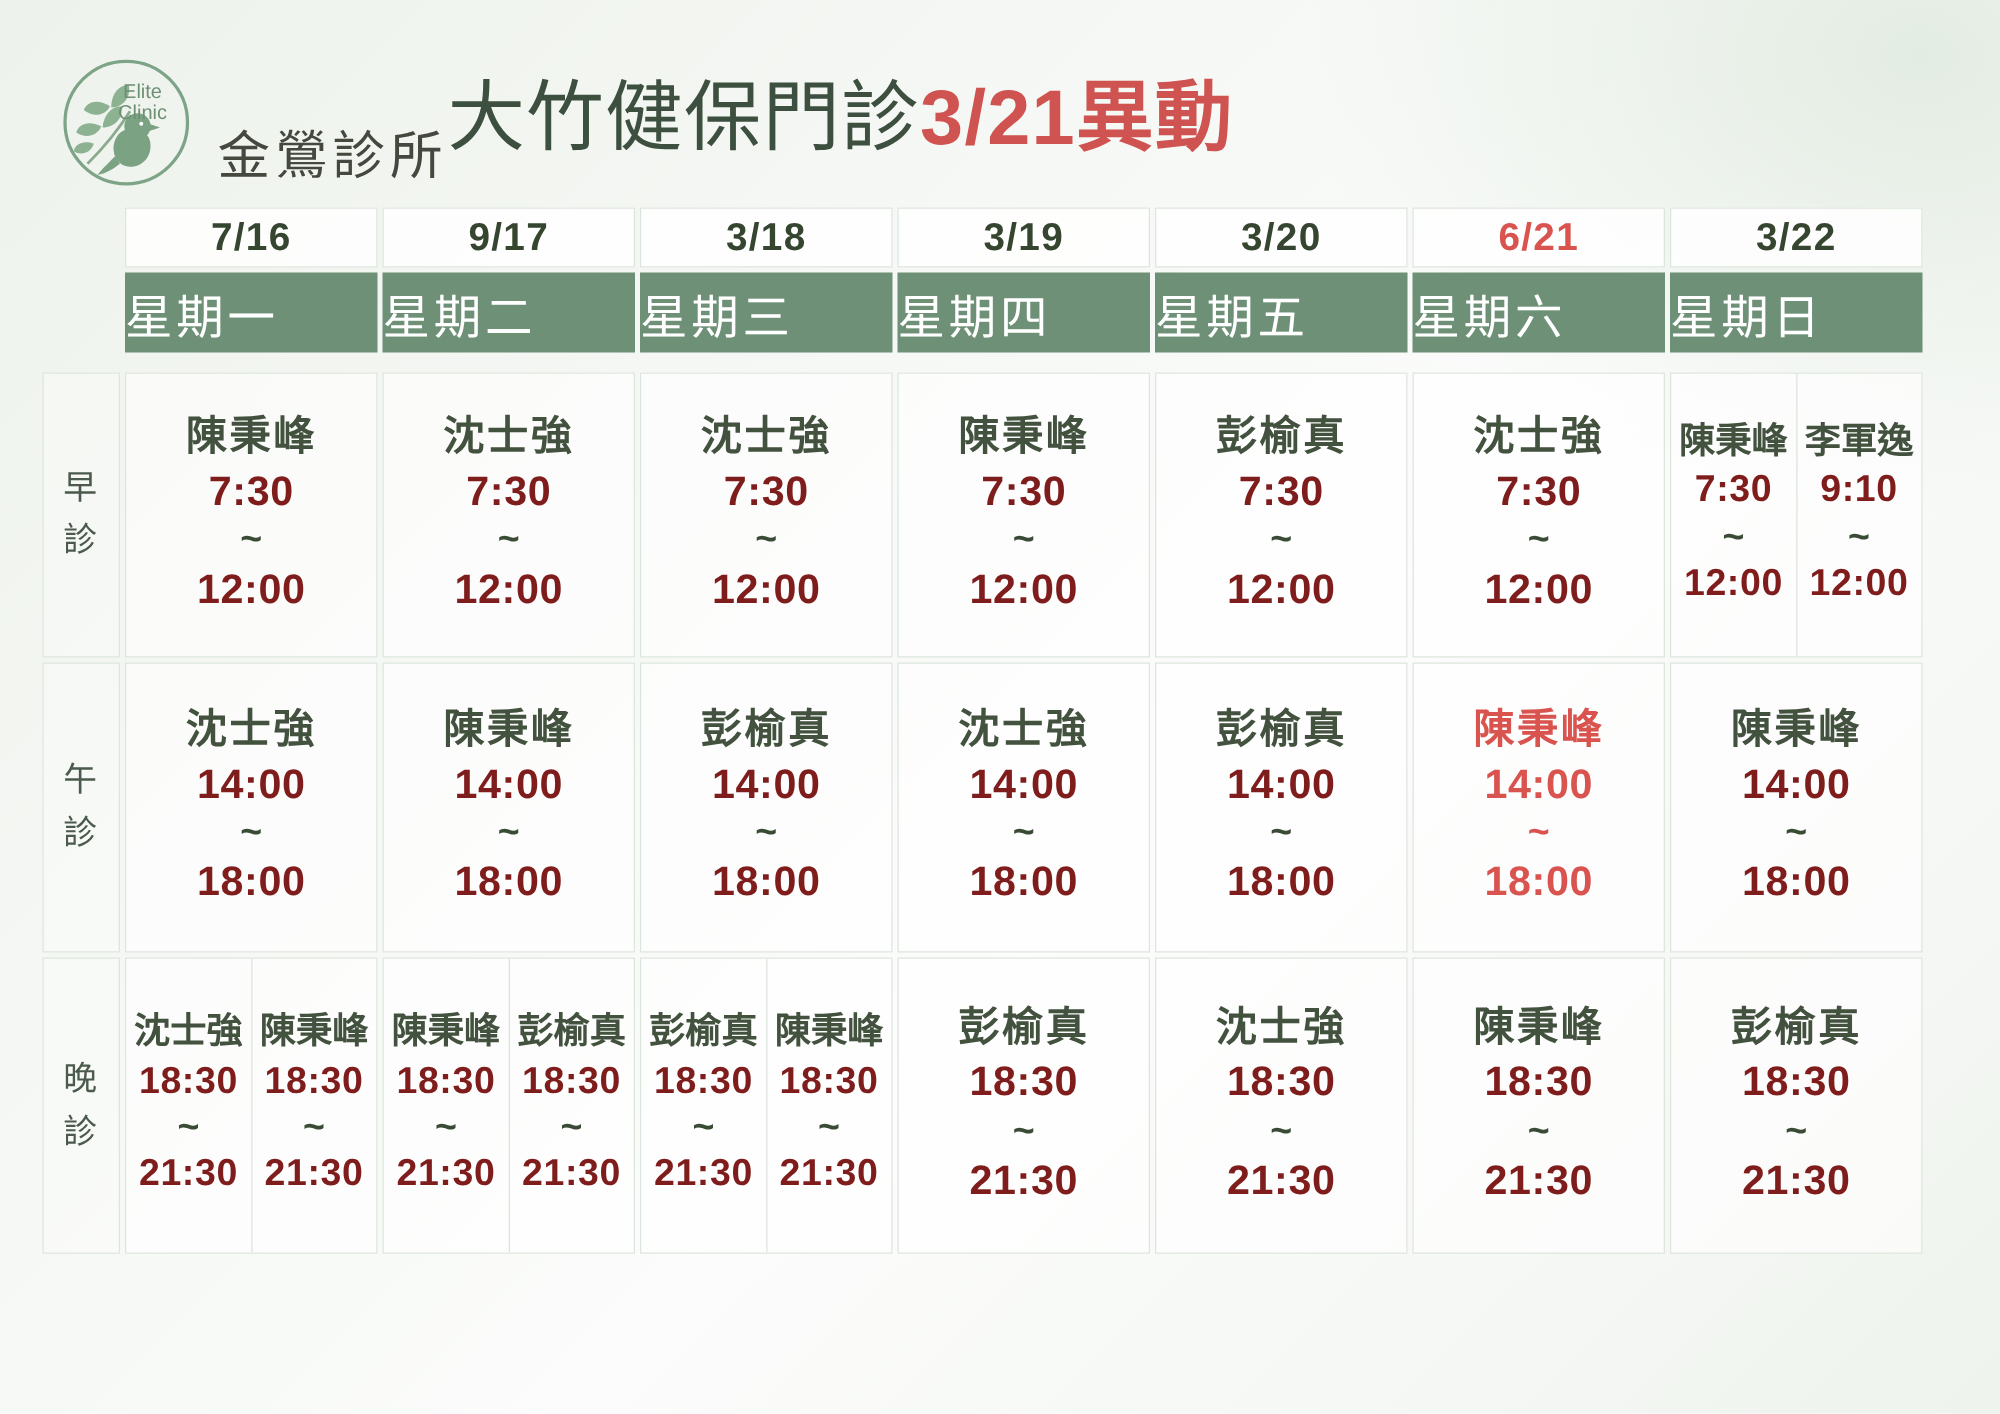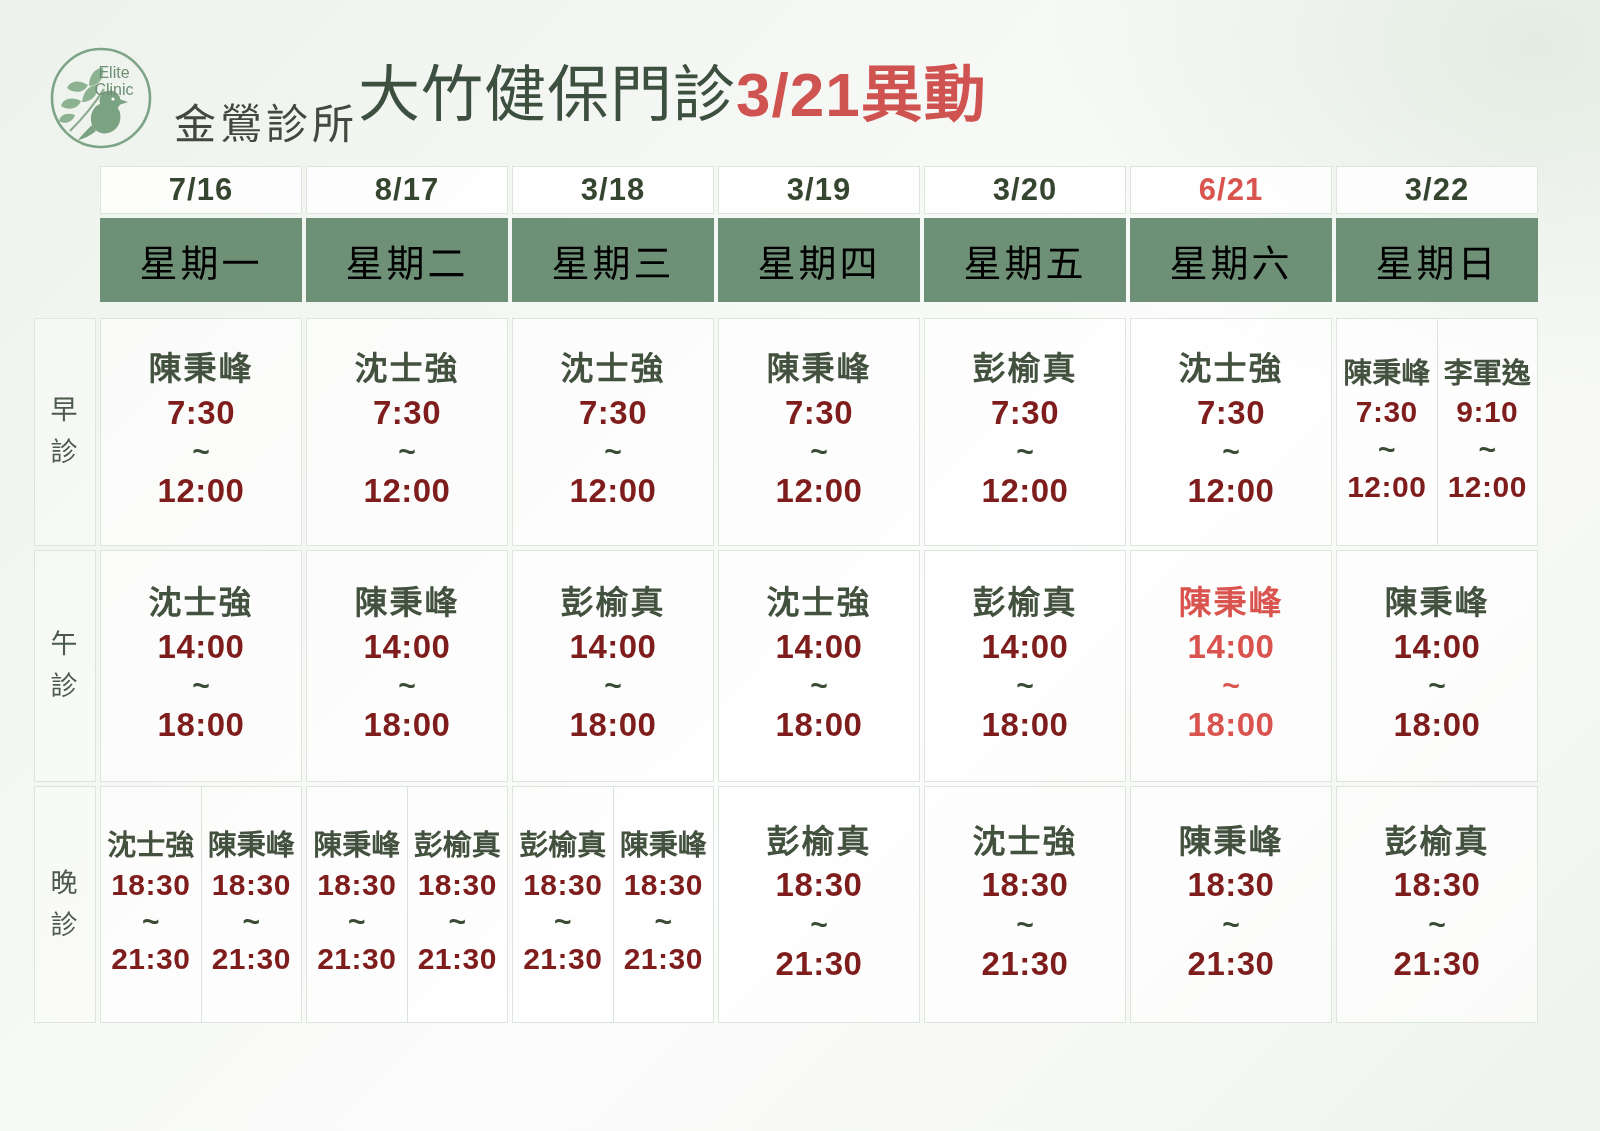--- a/index.html
+++ b/index.html
@@ -81,27 +81,27 @@
     vertical-align: middle;
     font-size: 31px;
     font-weight: 700;
     letter-spacing: 1px;
     color: #36452f;
   }
   .date-cell.is-accent { color: #d9534f; }
 
   
   .weekday-cell {
-    height: 84px;
+    height: 64px;
     background: #6d9077;
-    text-align: center;
+    text-align: left;
     vertical-align: middle;
     font-size: 38px;
     letter-spacing: 3px;
-    color: #000000;
+    color: #ffffff;
     font-weight: 400;
     border: none;
   }
 
   .spacer-cell { border: none; background: transparent; }
   .spacer-row td { height: 8px; border: none; background: transparent; padding: 0; }
 
   
   .session-label {
     background: rgba(255,255,255,0.35);
@@ -231,21 +231,21 @@
       <col class="col-day">
       <col class="col-day">
     <col class="col-day">
       <col class="col-day">
       <col class="col-day">
   </colgroup>
   <tbody id="schedule-body">
       <tr>
         <td class="spacer-cell"></td>
         <td class="date-cell">7/16</td>
-        <td class="date-cell">8/17</td>
+        <td class="date-cell">9/17</td>
         <td class="date-cell">3/18</td>
         <td class="date-cell">3/19</td>
         <td class="date-cell">3/20</td>
         <td class="date-cell is-accent">6/21</td>
         <td class="date-cell">3/22</td>
       </tr>
       <tr>
         <td class="spacer-cell"></td>
         <td class="weekday-cell">星期一</td>
         <td class="weekday-cell">星期二</td>

